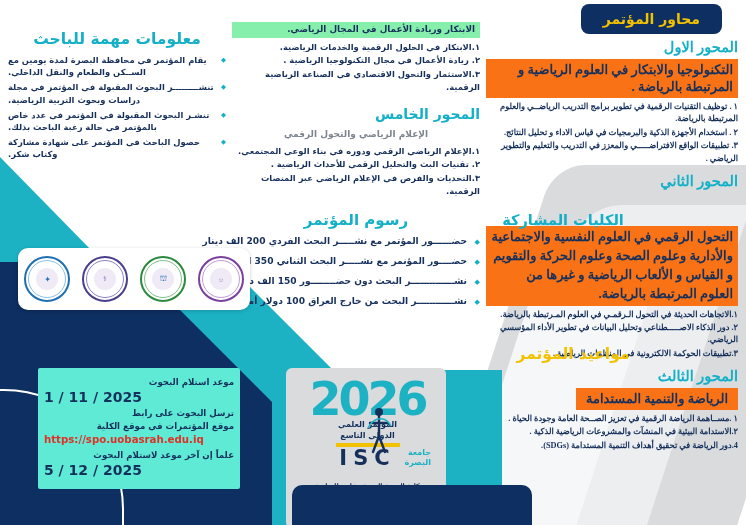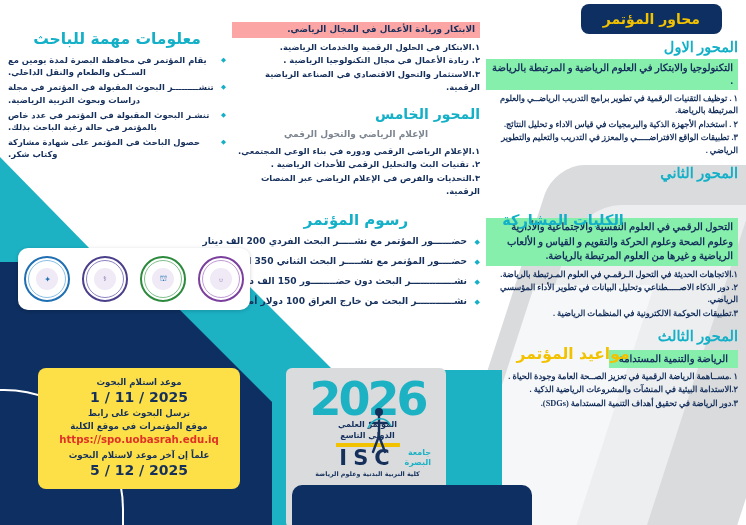--- a/index.html
+++ b/index.html
@@ -86,21 +86,21 @@
   .navy-bottom-bar{
     left:292px;bottom:0;width:240px;height:40px;background:#0e2f61;border-radius:10px 10px 0 0;
   }
 
   
   .axis-title{
     color:#13b0c7;font-size:14.5px;font-weight:bold;text-align:right;
     letter-spacing:0;line-height:1.1;margin:0 0 3px 0;
   }
   .axis-sub{
-    background:#86efac;color:#16305c;font-size:10px;font-weight:bold;
+    background:#f97316;color:#16305c;font-size:13px;font-weight:bold;
     text-align:right;padding:2px 5px;line-height:1.35;margin-bottom:3px;
   }
   .axis-list{list-style:none;margin:0;padding:0;}
   .axis-list li{
     color:#16305c;font-size:8.3px;font-weight:bold;text-align:right;
     line-height:1.5;margin-bottom:1px;
   }
 
   
   #col-right{position:absolute;right:8px;top:40px;width:252px;font-family:Liberation Serif, serif;}
@@ -110,21 +110,21 @@
     font-size:14px;font-weight:bold;
     padding:7px 22px;border-radius:8px;
     letter-spacing:.3px;
   }
   .axis-block{margin-bottom:9px;}
   #axis2 .axis-sub{line-height:1.45;margin-top:36px;}
 
   
   #col-mid{position:absolute;right:266px;top:22px;width:248px;}
   #col-mid .axis-title{font-size:14px;}
-  #col-mid .axis-sub{font-size:8.8px;background:#fca5a5;}
+  #col-mid .axis-sub{font-size:8.8px;background:#86efac;}
   #col-mid .axis-list li{font-size:8.4px;}
 
   .fees-title{
     color:#13b0c7;font-size:15px;font-weight:bold;text-align:center;
     margin:14px 0 7px 0;
   }
   .fees-list{list-style:none;margin:0;padding:0;}
   .fees-list li{
     color:#16305c;font-size:9.1px;font-weight:bold;text-align:right;
     line-height:1.2;margin-bottom:9px;position:relative;padding-right:13px;
@@ -178,22 +178,22 @@
   .logo-core{width:22px;height:22px;border-radius:50%;background:#efeaf6;
     display:flex;align-items:center;justify-content:center;font-size:7px;color:#6b4a9c;}
   .olympic{font-size:8px;letter-spacing:-1px;color:#1f6fb2;}
 
   .dates-title{
     position:absolute;right:88px;top:345px;width:170px;
     color:#f2c200;font-size:15.5px;font-weight:bold;text-align:center;
   }
   .dates-card{
     position:absolute;left:38px;top:368px;width:190px;
-    background:#fde047;border-radius:8px;
-    padding:8px 6px 9px 6px;text-align:center;
+    background:#5eead4;border-radius:2px;
+    padding:8px 6px 9px 6px;
   }
   .d-line{color:#16305c;font-size:8.6px;font-weight:bold;line-height:1.45;}
   .d-big{color:#16305c;font-size:14px;font-weight:bold;line-height:1.35;direction:ltr;}
   .d-url{color:#e03127;font-size:10.2px;font-weight:bold;line-height:1.6;direction:ltr;}
   .d-phone{color:#e03127;font-size:11px;font-weight:bold;line-height:1.5;direction:ltr;}
 
   
   .conf-logo{
     position:absolute;left:300px;top:380px;width:135px;text-align:center;
   }
@@ -201,21 +201,21 @@
     font-size:46px;font-weight:bold;color:#1cb2c4;line-height:.85;
     letter-spacing:-3px;direction:ltr;position:relative;text-align:center;
   }
   .cl-ar1{font-size:8px;font-weight:bold;color:#16305c;line-height:1.25;margin-top:1px;}
   .cl-bar{width:64px;height:4px;background:#f2c200;margin:2px auto 1px auto;}
   .cl-isc{font-size:21px;font-weight:bold;color:#16305c;letter-spacing:6px;direction:ltr;line-height:1;}
   .cl-uni{
     position:absolute;right:4px;top:68px;font-size:8px;font-weight:bold;color:#1cb2c4;
     line-height:1.2;text-align:right;
   }
-  .cl-fac{font-size:6.4px;font-weight:bold;color:#16305c;margin-top:2px;line-height:1.2;}
+  .cl-fac{font-size:6.4px;font-weight:bold;color:#16305c;margin-top:14px;line-height:1.2;}
   .cl-figure{
     position:absolute;left:66px;top:26px;width:26px;height:54px;
   }
 </style>
 </head>
 <body>
 
 <div id="poster">
 
   <div class="bg-layer ribbon-a"></div>
@@ -253,21 +253,21 @@
         <li>٣.تطبيقات الحوكمة الالكترونية في المنظمات الرياضية .</li>
       </ul>
     </div>
 
     <div class="axis-block" id="axis3">
       <div class="axis-title">المحور الثالث</div>
       <div class="axis-sub" style="display:inline-block;padding:2px 10px;">الرياضة والتنمية المستدامة</div>
       <ul class="axis-list">
         <li>١ .مســاهمة الرياضة الرقمية في تعزيز الصــحة العامة وجودة الحياة .</li>
         <li>٢.الاستدامة البيئية في المنشآت والمشروعات الرياضية الذكية .</li>
-        <li>٣.دور الرياضة في تحقيق أهداف التنمية المستدامة (SDGs).</li>
+        <li>4.دور الرياضة في تحقيق أهداف التنمية المستدامة (SDGs).</li>
       </ul>
     </div>
 
   </div>
 
   <div id="col-mid">
 
     <div class="axis-block">
       <div class="axis-sub">الابتكار وريادة الأعمال في المجال الرياضي.</div>
       <ul class="axis-list">

